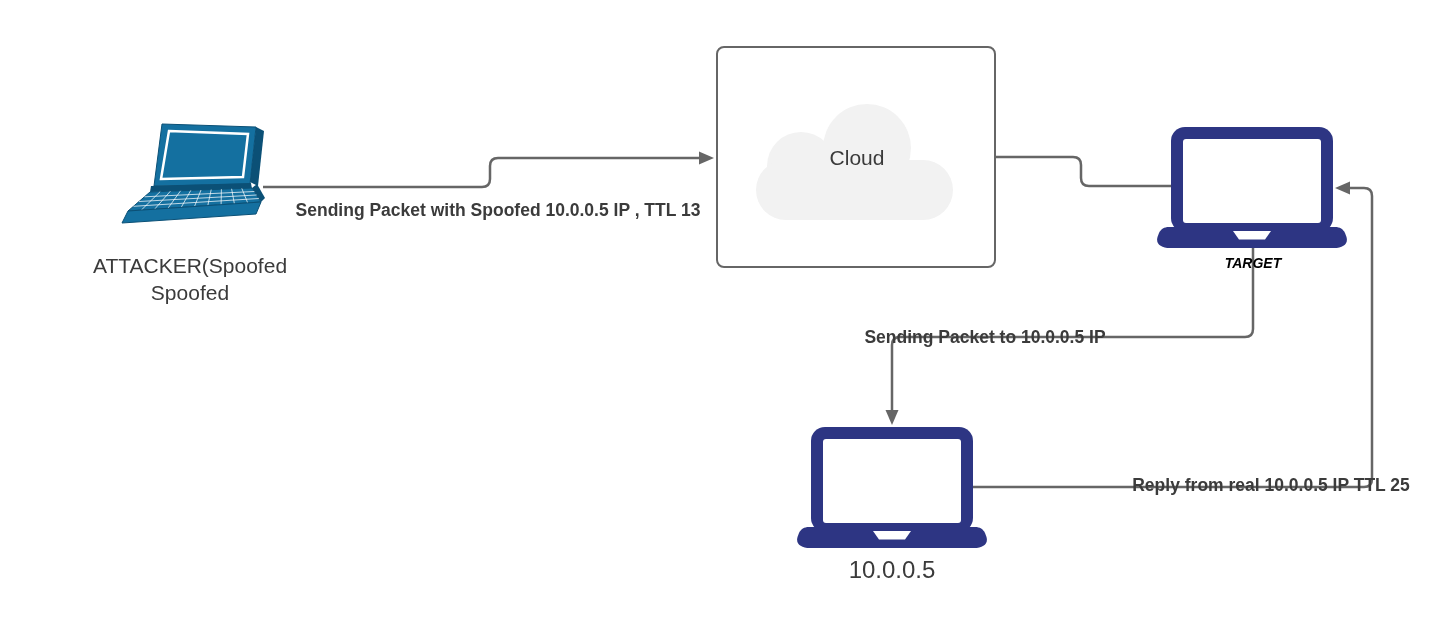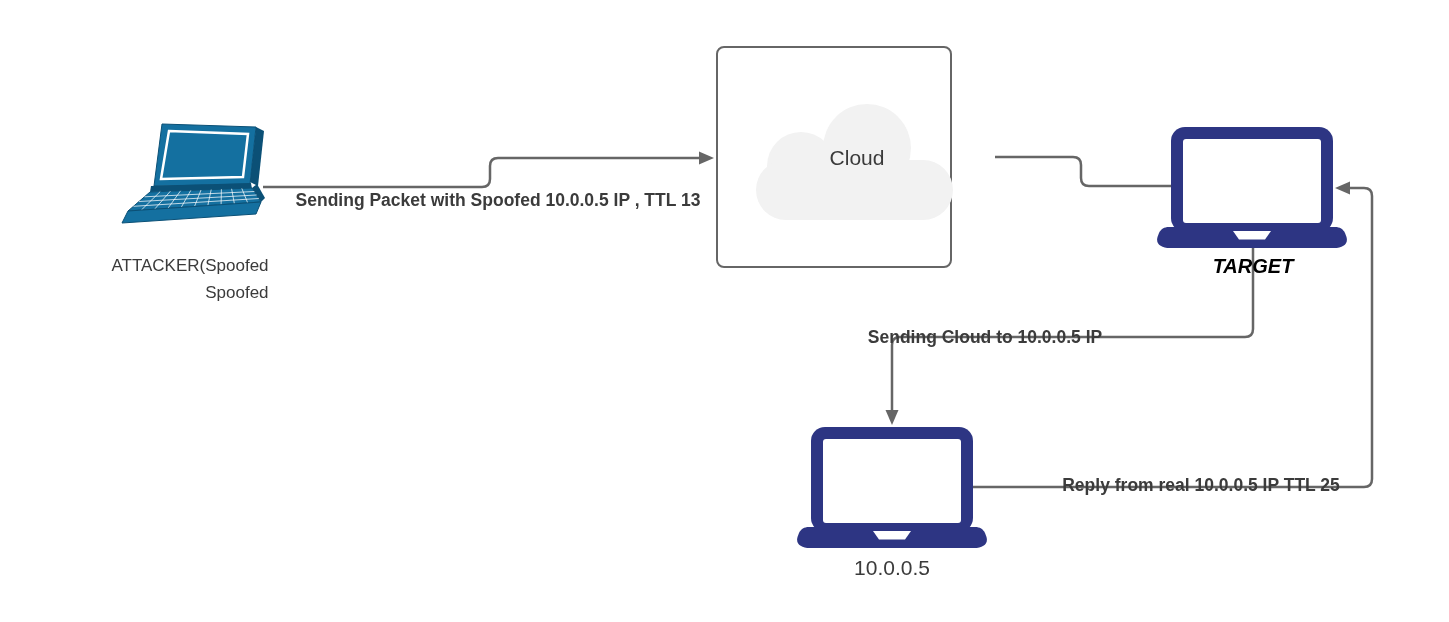--- a/index.html
+++ b/index.html
@@ -18,28 +18,28 @@
   .node { position: absolute; }
   .node svg { display: block; width: 100%; height: 100%; }
 
   .node-label {
     position: absolute;
     transform: translateX(-50%);
     text-align: center;
     color: var(--node-label, #3b3b3b);
     white-space: nowrap;
   }
-  .attacker-label { font-size: 17px; line-height: 27px; text-align: right; }
-  .target-label  { font-size: 20px; font-weight: 700; font-style: italic; color: var(--target-label, #000); }
-  .realhost-label { font-size: 21px; }
+  .attacker-label { font-size: 21px; line-height: 27px; }
+  .target-label  { font-size: 14px; font-weight: 700; font-style: italic; color: var(--target-label, #000); }
+  .realhost-label { font-size: 24px; }
 
   .cloud-box {
     position: absolute;
     left: 716px; top: 46px;
-    width: 236px; height: 222px;
+    width: 280px; height: 222px;
     background: #ffffff;
     border: 2.5px solid var(--cloud-border, #666666);
     border-radius: 8px;
   }
   .cloud-shape { position: absolute; left: 37px; top: 54px; width: 200px; height: 118px; }
   .cloud-puff { fill: var(--cloud-fill, #f2f2f2); }
   .cloud-label {
     position: absolute;
     left: 139px; top: 97px;
     transform: translateX(-50%);
@@ -51,23 +51,23 @@
 
   .edge-label {
     position: absolute;
     transform: translateX(-50%);
     font-size: 17.5px;
     line-height: 20px;
     font-weight: 700;
     color: var(--edge-label, #3b3b3b);
     white-space: nowrap;
   }
-  .edge-label-1 { left: 498px;  top: 190px; }
+  .edge-label-1 { left: 498px;  top: 200px; }
   .edge-label-2 { left: 985px;  top: 327px; }
-  .edge-label-3 { left: 1201px; top: 475px; }
+  .edge-label-3 { left: 1271px; top: 475px; }
 
   
   .hl-body { fill: var(--host-laptop, #2d3583); }
   .hl-screen { fill: #ffffff; }
   .al-main { fill: var(--attacker-main, #1470a0); }
   .al-dark { fill: var(--attacker-dark, #0b5076); }
   .al-grid { stroke: rgba(255,255,255,0.9); stroke-width: 0.8; }
   .defs-hidden { position: absolute; width: 0; height: 0; overflow: hidden; }
 </style>
 </head>
@@ -156,16 +156,16 @@
   <div class="node-label target-label" style="left:1253px; top:255px;">TARGET</div>
 
   <div class="node" style="left:797px; top:427px; width:190px; height:122px;">
     <svg viewBox="0 0 190 122">
         <use href="#laptop-front"></use>
       </svg>
   </div>
   <div class="node-label realhost-label" style="left:892px; top:556px;">10.0.0.5</div>
 
   <div class="edge-label edge-label-1">Sending Packet with Spoofed 10.0.0.5 IP , TTL 13</div>
-  <div class="edge-label edge-label-2">Sending Cloud to 10.0.0.5 IP</div>
+  <div class="edge-label edge-label-2">Sending Packet to 10.0.0.5 IP</div>
   <div class="edge-label edge-label-3">Reply from real 10.0.0.5 IP TTL 25</div>
 
 </div>
 
 </body></html>

